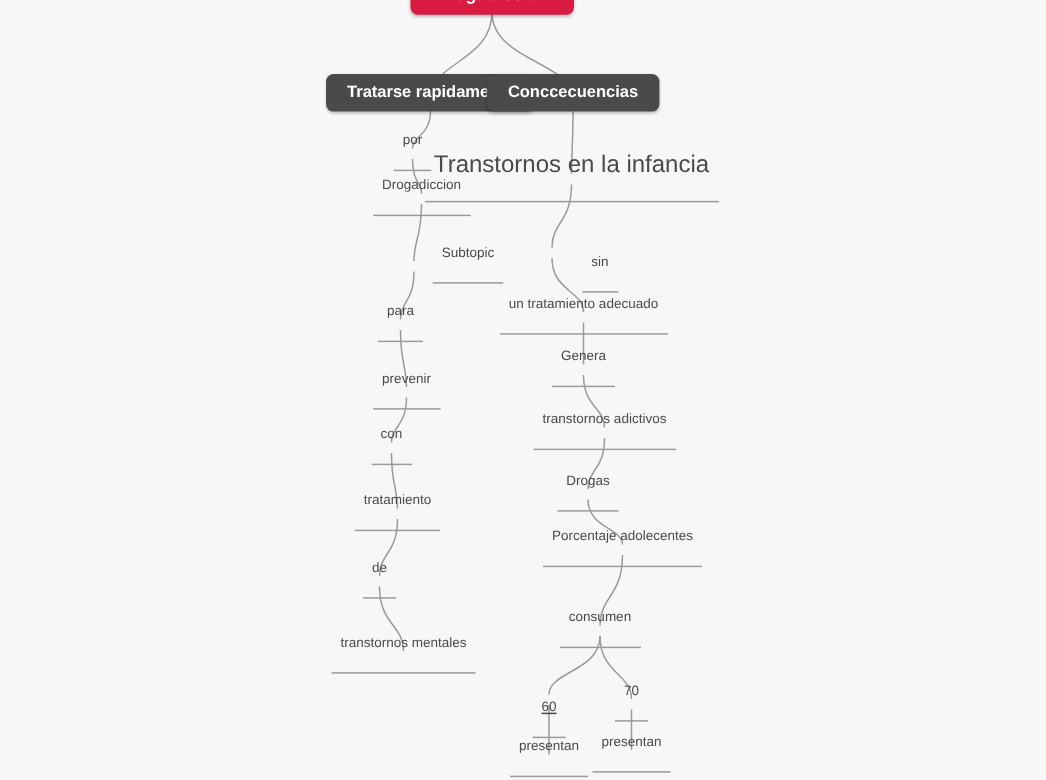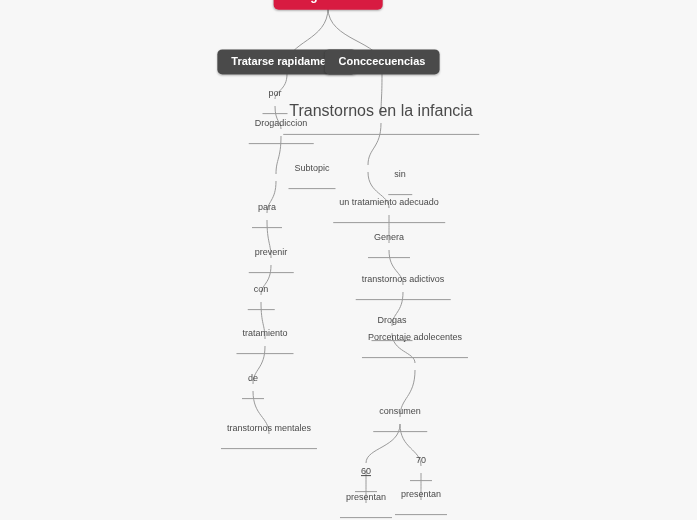--- a/index.html
+++ b/index.html
@@ -114,20 +114,20 @@
       <div class="node plain" style="left: 261px; top: 296px; text-align: right;">con</div>
       <div class="node plain" style="left: 265px; top: 340px;">tratamiento</div>
       <div class="node plain" style="left: 253px; top: 385px;">de</div>
       <div class="node plain" style="left: 269px; top: 435px;">transtornos mentales</div>
       <div class="node plain big" style="left: 381px; top: 117px;">Transtornos en la infancia</div>
       <div class="node plain" style="left: 368px; top: 181px; margin-left: 32px;">sin</div>
       <div class="node plain" style="left: 389px; top: 209px;">un tratamiento adecuado</div>
       <div class="node plain" style="left: 389px; top: 244px;">Genera</div>
       <div class="node plain" style="left: 403px; top: 286px;">transtornos adictivos</div>
       <div class="node plain" style="left: 392px; top: 327px;">Drogas</div>
-      <div class="node plain" style="left: 415px; top: 344px;">Porcentaje adolecentes</div>
+      <div class="node plain" style="left: 415px; top: 364px;">Porcentaje adolecentes</div>
       <div class="node plain" style="left: 400px; top: 418px;">consumen</div>
       <div class="node plain" style="left: 366px; top: 478px; text-decoration: underline;">60</div>
       <div class="node plain" style="left: 421px; top: 467px;">70</div>
       <div class="node plain" style="left: 366px; top: 504px;">presentan</div>
       <div class="node plain" style="left: 421px; top: 501px;">presentan</div>
     </div>
 </div>
 
 </body></html>

